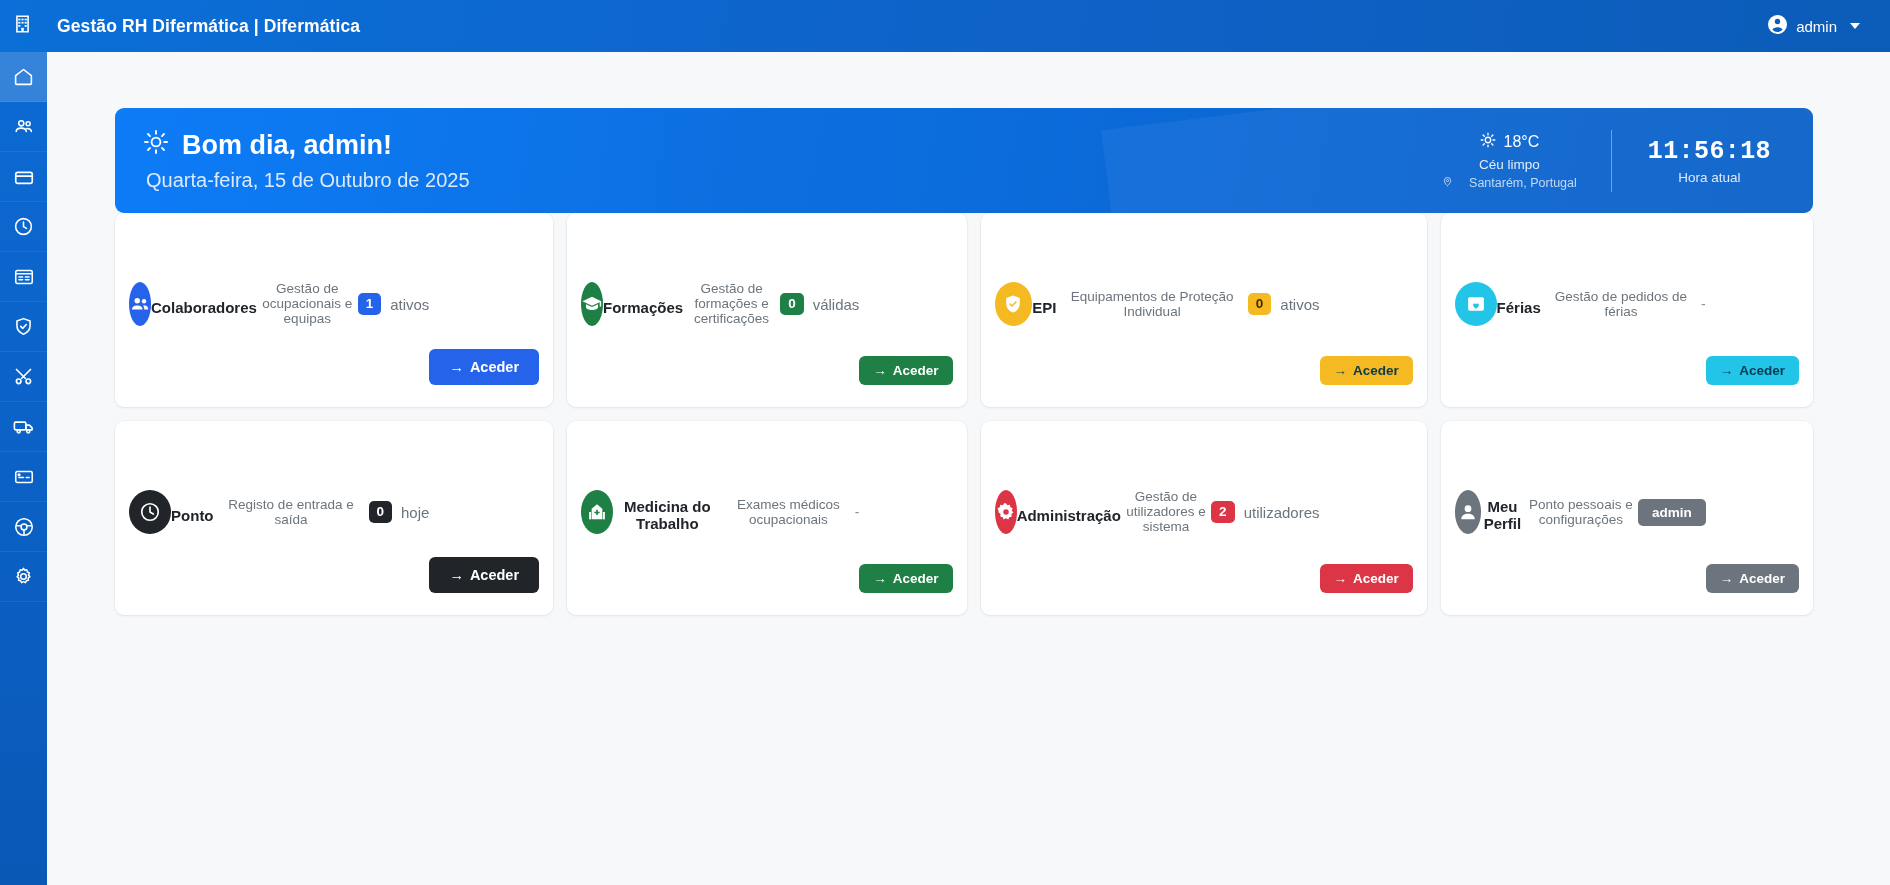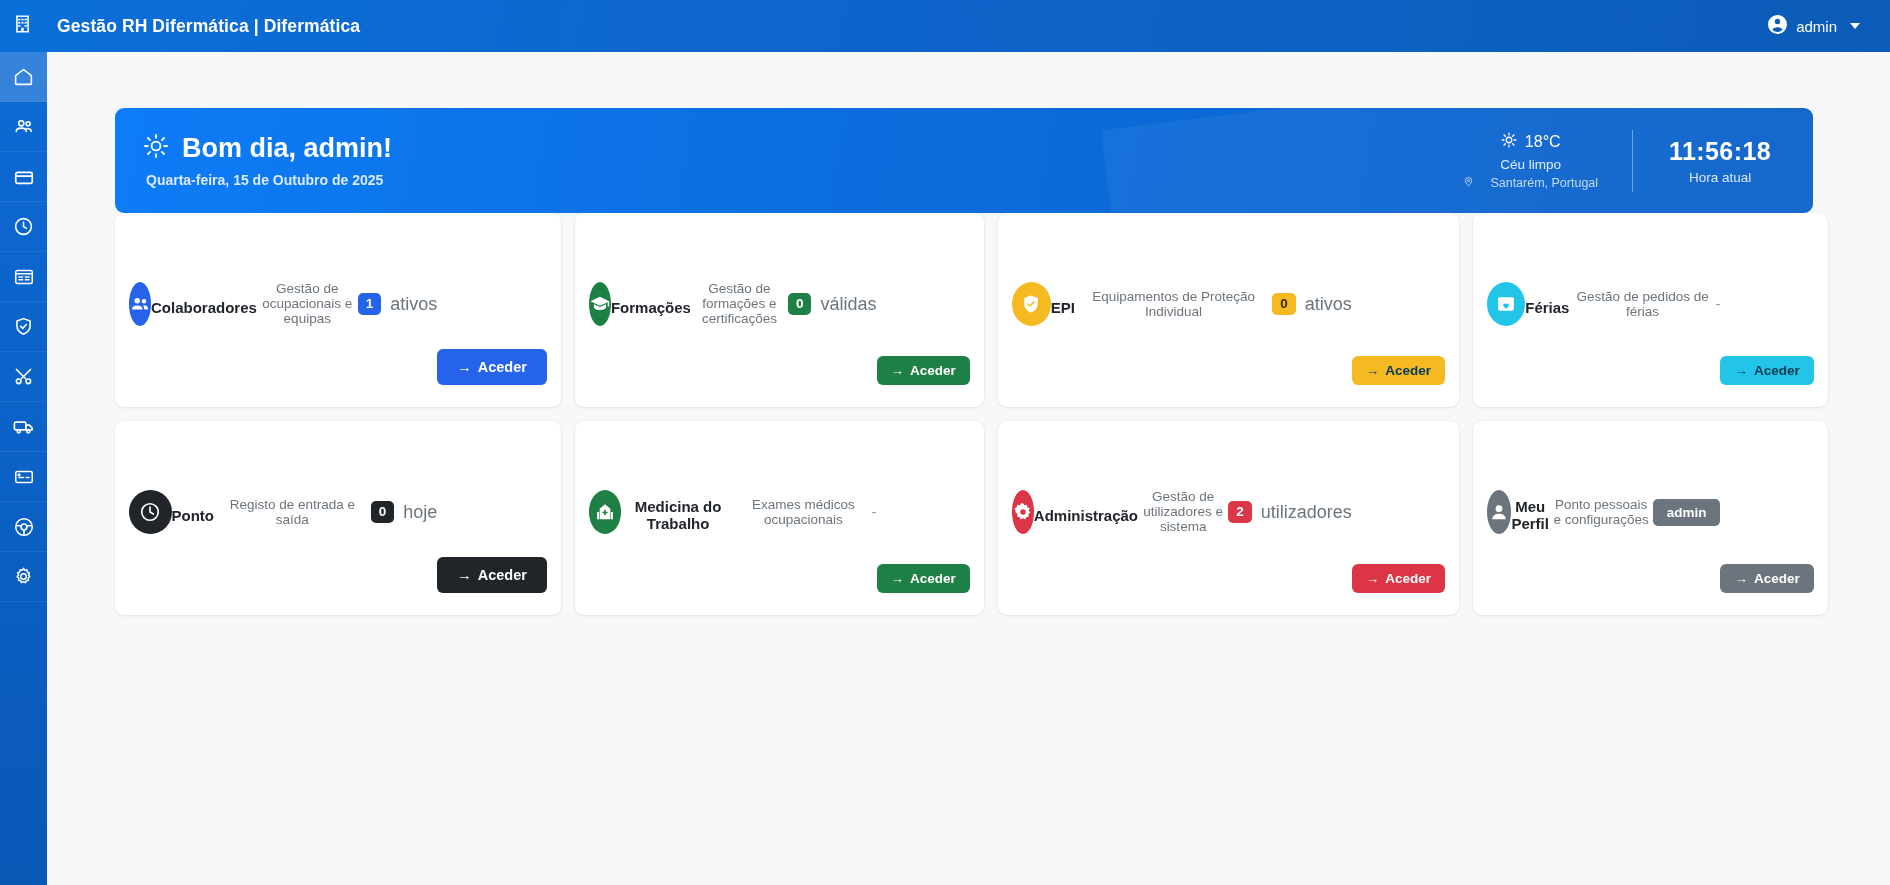--- a/index.html
+++ b/index.html
@@ -79,40 +79,40 @@
     content: ""; position: absolute; right: -60px; bottom: -110px;
     width: 760px; height: 240px; background: rgba(255,255,255,.05);
     transform: rotate(-7deg);
   }
   .welcome-left { position: relative; z-index: 2; }
   .greet {
     display: flex; align-items: center; gap: 13px;
     font-size: 27px; font-weight: bold; line-height: 1.1;
   }
   .greet-date {
-    font-size: 14px; color: #dbeafe; margin-top: 7px; margin-left: 3px;
-    font-weight: 700;
+    font-size: 20px; color: #dbeafe; margin-top: 7px; margin-left: 3px;
+    font-weight: 400;
   }
   .welcome-right {
     position: relative; z-index: 2;
     margin-left: auto; display: flex; align-items: center; gap: 0;
   }
   .weather { text-align: center; padding-right: 34px; }
   .weather-temp {
     display: flex; align-items: center; justify-content: center; gap: 8px;
     font-size: 16px; font-weight: normal;
   }
   .weather-desc { font-size: 13.5px; color: #e3edfb; margin-top: 5px; }
   .weather-loc {
     font-size: 12.5px; color: #c3d9f5; margin-top: 4px;
     display: flex; align-items: center; justify-content: center; gap: 16px;
   }
   .vdiv { width: 1px; height: 62px; background: rgba(255,255,255,.38); }
   .clockbox { text-align: center; padding-left: 36px; }
-  .clock-time { font-size: 25px; font-weight: bold; letter-spacing: .4px; }
+  .clock-time { font-size: 25px; font-weight: bold; letter-spacing: .4px; font-family: Liberation Mono, monospace; }
   .clock-label { font-size: 13.5px; color: #dce9fa; margin-top: 4px; }
 
   
   .section-head {
     display: flex; align-items: center; gap: 12px;
     margin: 42px 0 22px 5px;
     font-size: 21.5px; color: #1d2733;
   }
 
   
@@ -142,21 +142,21 @@
   .card-desc { font-size: 13.5px; color: #6c757d; margin-bottom: 15px; }
   .card-stat {
     display: flex; align-items: center; justify-content: center; gap: 9px;
     margin-bottom: 14px; min-height: 23px;
   }
   .badge {
     display: inline-block; min-width: 21px;
     padding: 3px 8px; border-radius: 5px;
     font-size: 13.5px; font-weight: bold; color: #fff; line-height: 1.2;
   }
-  .stat-label { font-size: 18px; color: #6c757d; }
+  .stat-label { font-size: 15px; color: #6c757d; }
   .stat-dash { font-size: 14px; color: #8b949e; }
   .btn {
     display: inline-flex; align-items: center; gap: 6px;
     padding: 7px 14px; border-radius: 6px; border: none;
     font-size: 13.5px; font-weight: bold; color: #fff;
     cursor: pointer; margin-top: auto;
   }
   .btn.lg { padding: 10px 20px; font-size: 14.5px; }
   .btn.dark-text { color: #063b52; }
   .profile-badge {

